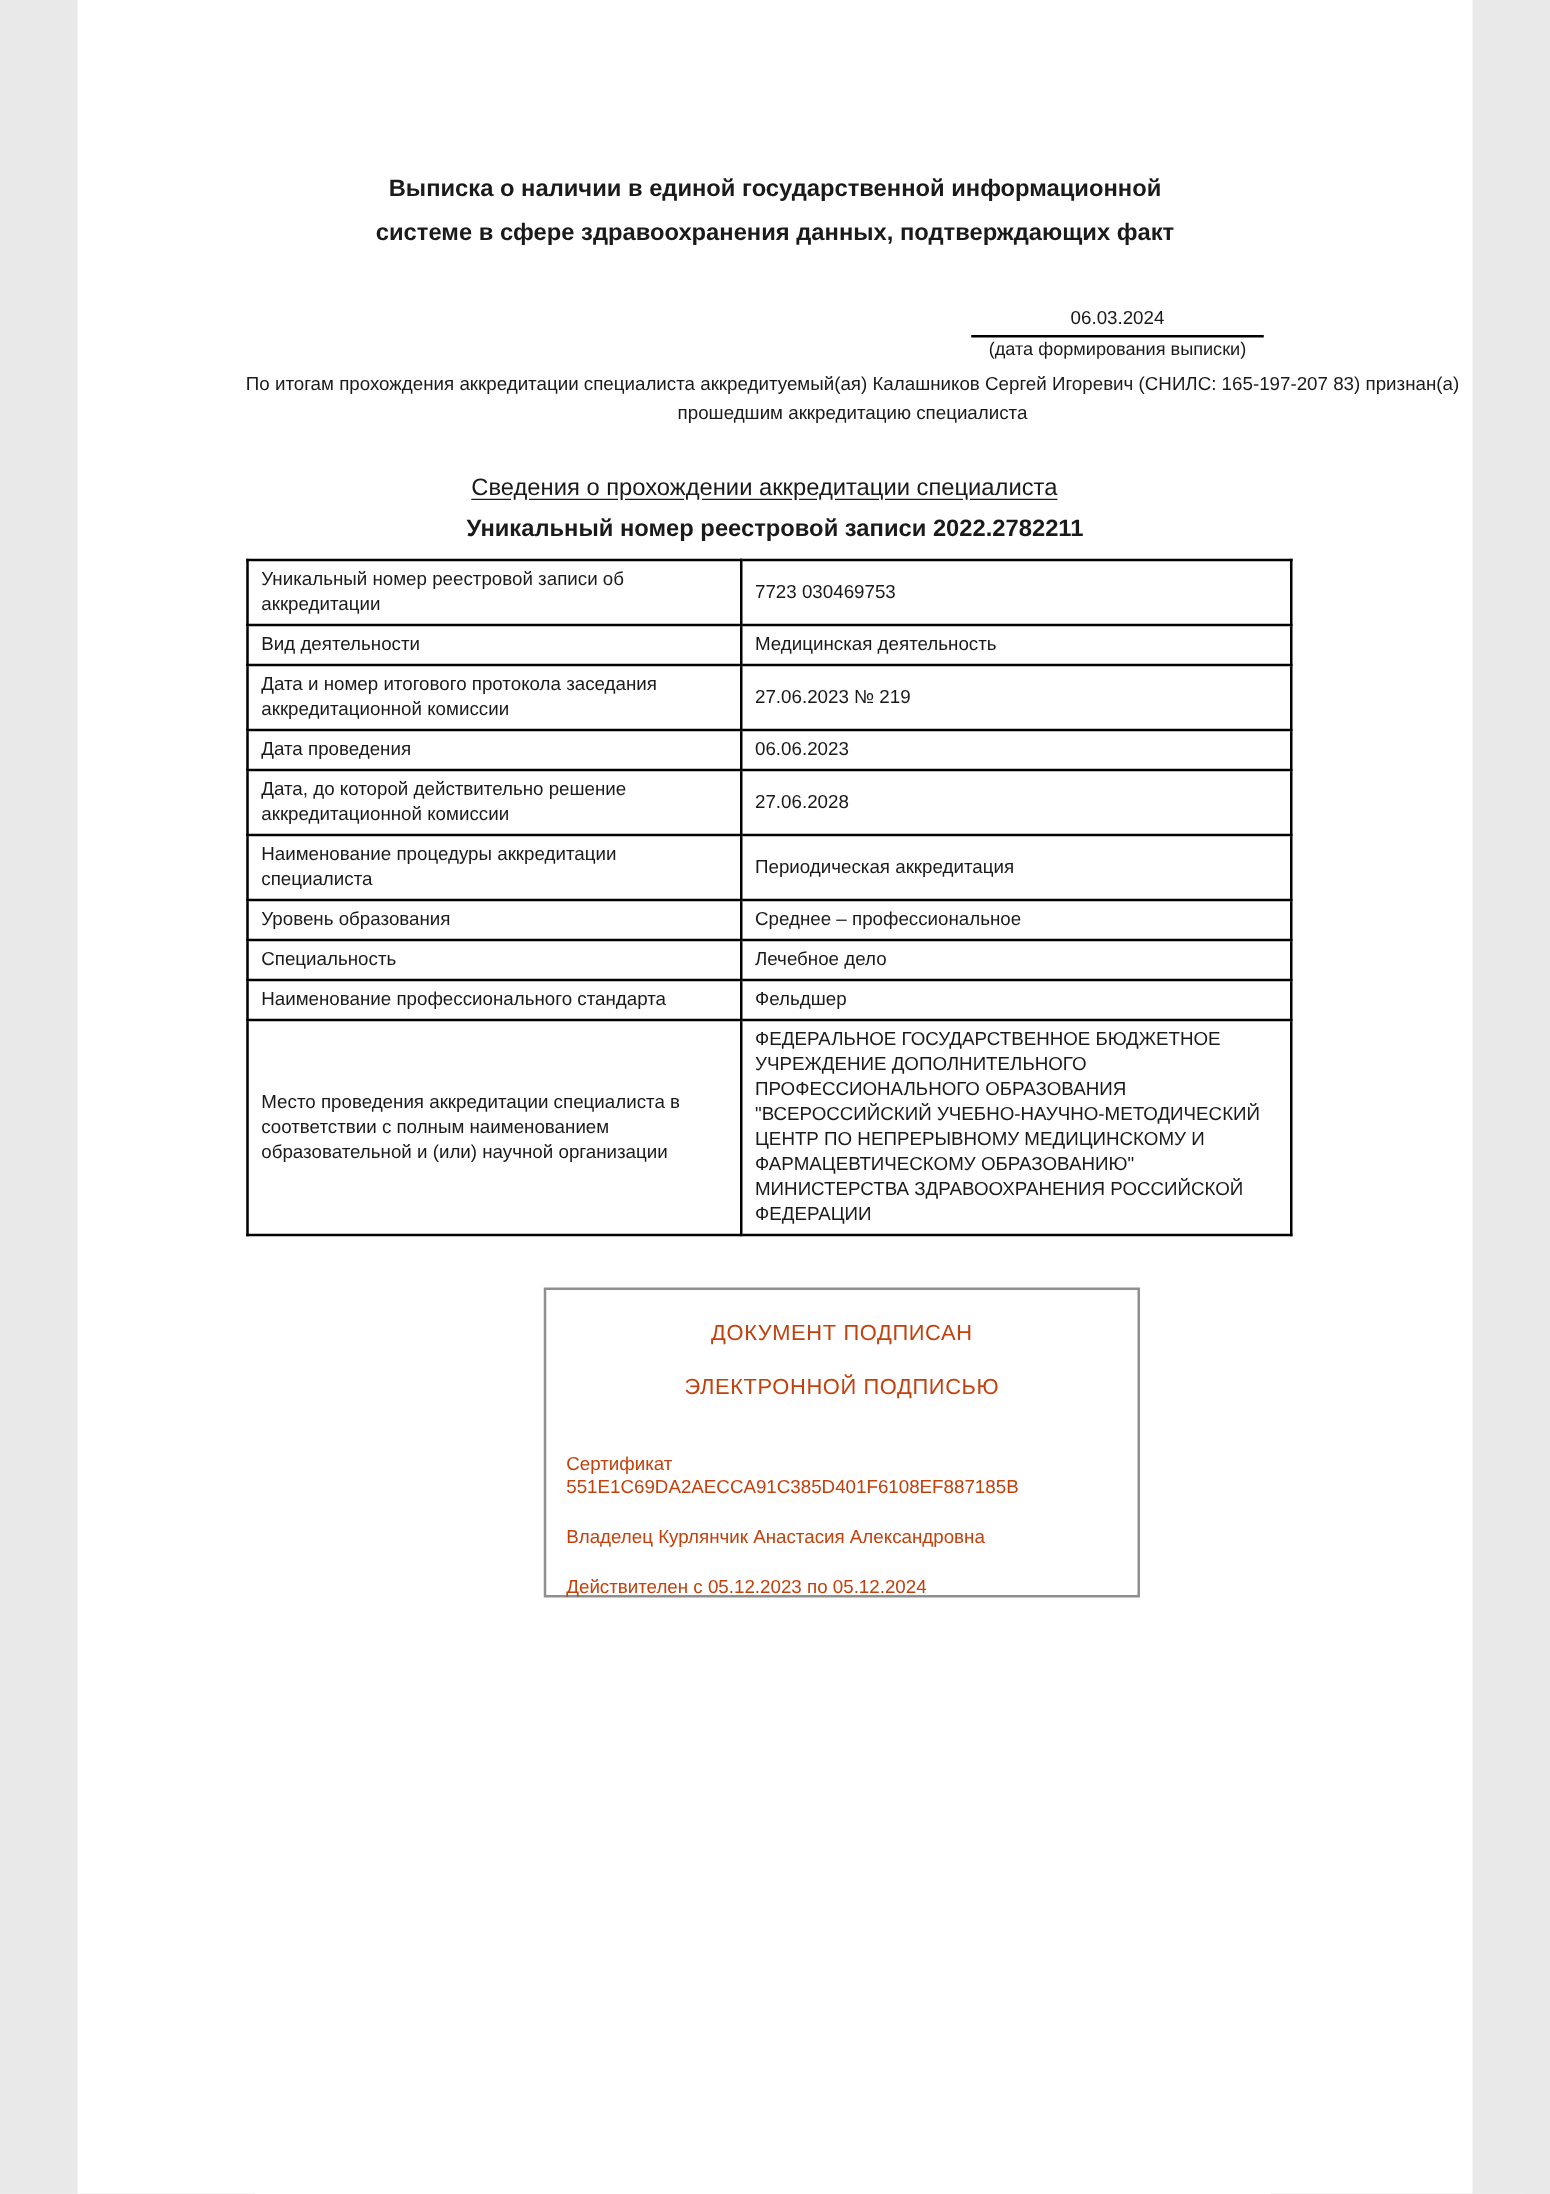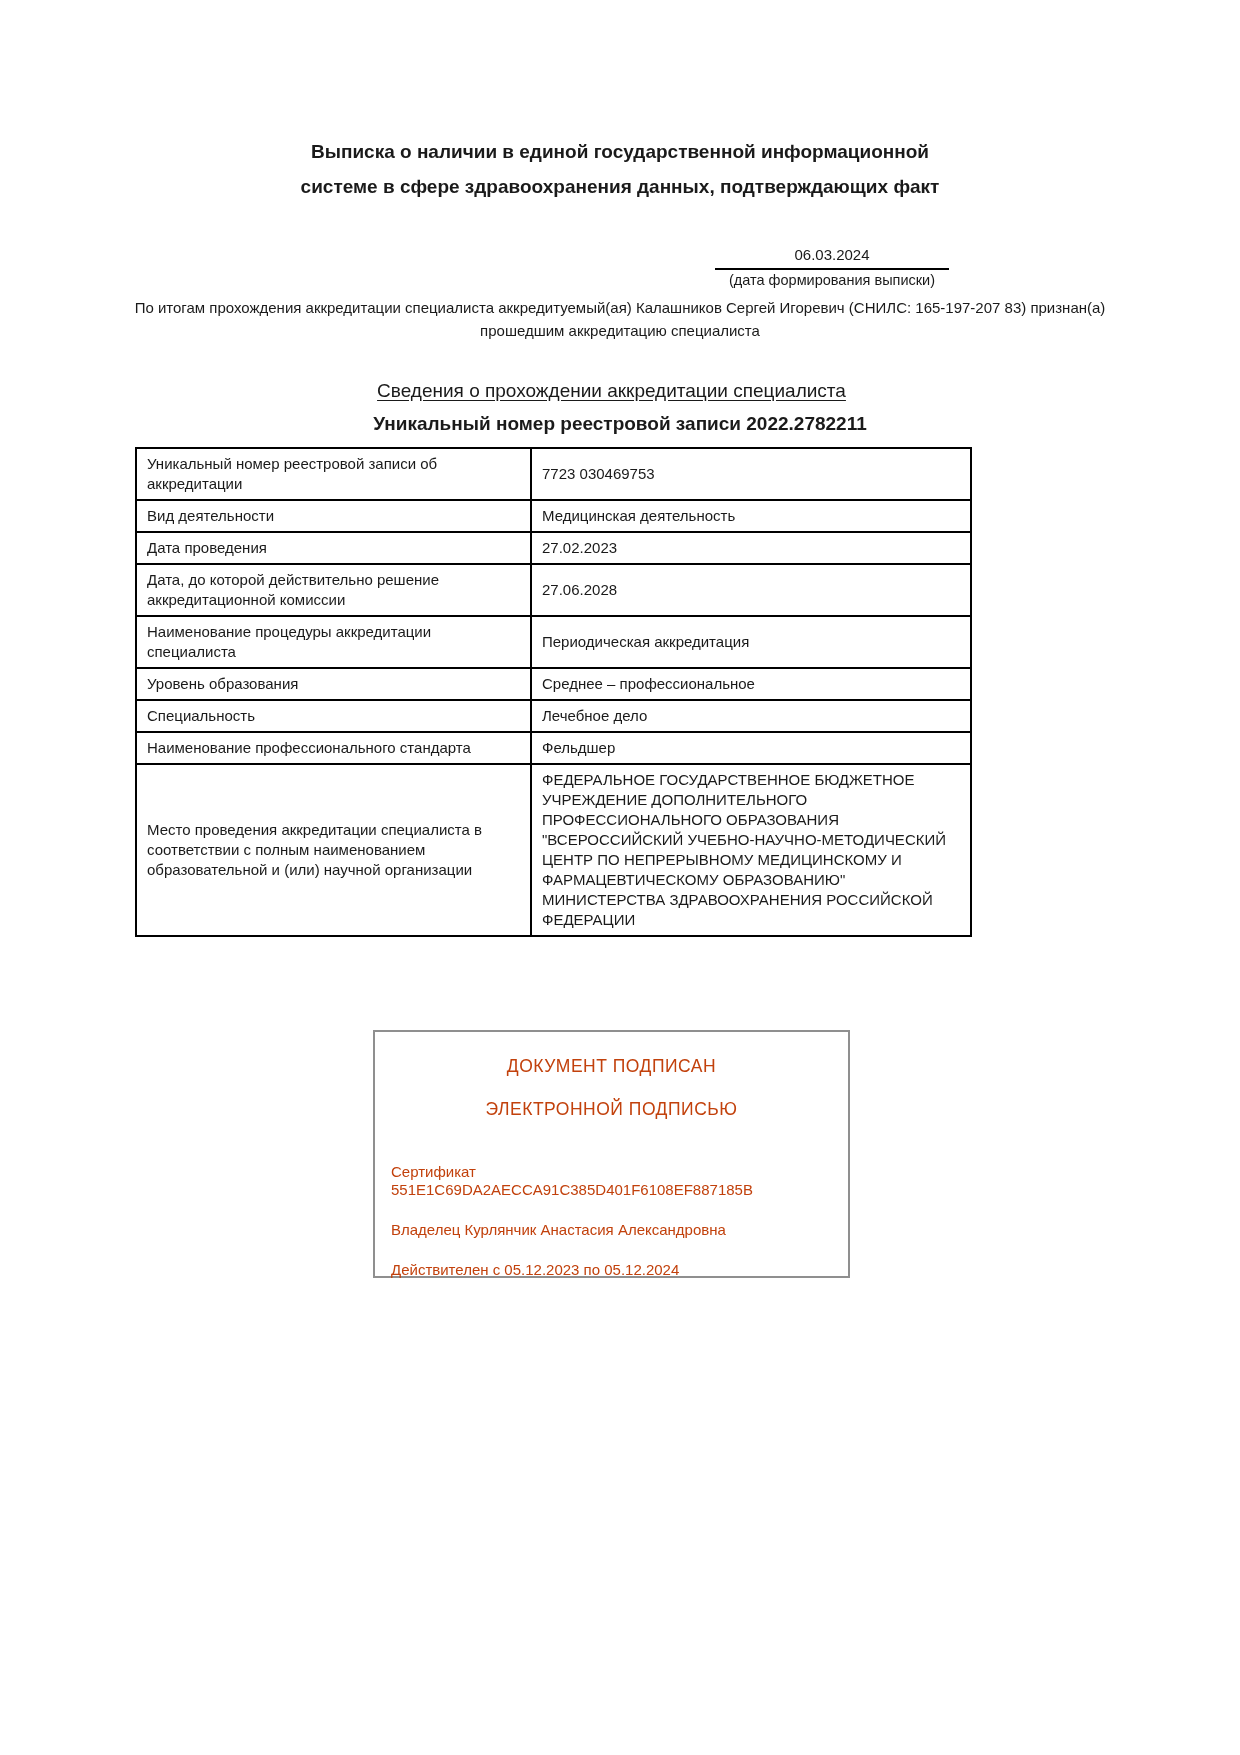--- a/index.html
+++ b/index.html
@@ -1,19 +1,19 @@
 <!DOCTYPE html>
 <html><head>
 <meta charset="utf-8">
 <style>
   * { margin: 0; padding: 0; box-sizing: border-box; }
   html, body { background: #e9e9e9; }
   .page {
     position: relative;
-    width: 1240px;
+    width: 1116px;
     height: 1755px;
     margin: 0 auto;
     background: #ffffff;
     font-family: "Liberation Sans", sans-serif;
     color: #1a1a1a;
   }
   .doc-title {
     position: absolute;
     top: 134px; left: 0; right: 0;
     text-align: center;
@@ -134,22 +134,26 @@
     <tbody>
       <tr>
         <td class="label-cell">Уникальный номер реестровой записи об аккредитации</td>
         <td class="value-cell">7723 030469753</td>
       </tr>
       <tr>
         <td class="label-cell">Вид деятельности</td>
         <td class="value-cell">Медицинская деятельность</td>
       </tr>
       <tr>
+        <td class="label-cell">Дата и номер итогового протокола заседания аккредитационной комиссии</td>
+        <td class="value-cell">27.06.2023 № 219</td>
+      </tr>
+      <tr>
         <td class="label-cell">Дата проведения</td>
-        <td class="value-cell">27.02.2023</td>
+        <td class="value-cell">06.06.2023</td>
       </tr>
       <tr>
         <td class="label-cell">Дата, до которой действительно решение аккредитационной комиссии</td>
         <td class="value-cell">27.06.2028</td>
       </tr>
       <tr>
         <td class="label-cell">Наименование процедуры аккредитации специалиста</td>
         <td class="value-cell">Периодическая аккредитация</td>
       </tr>
       <tr>

